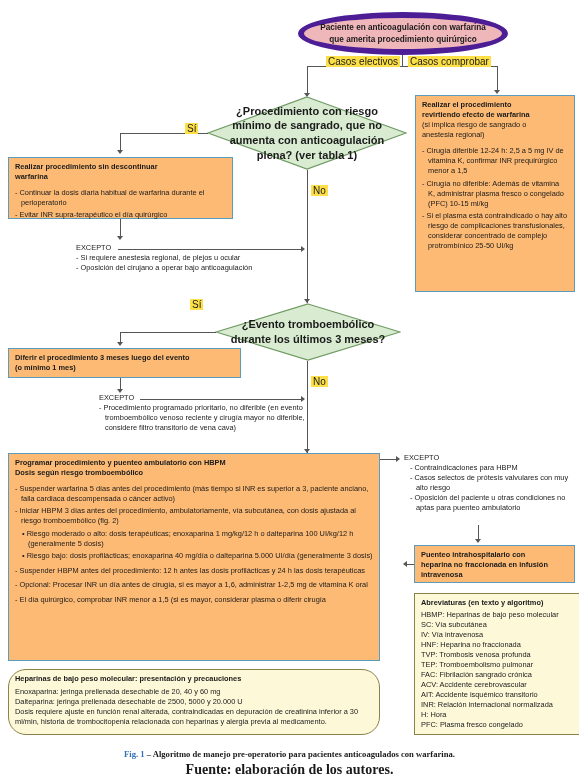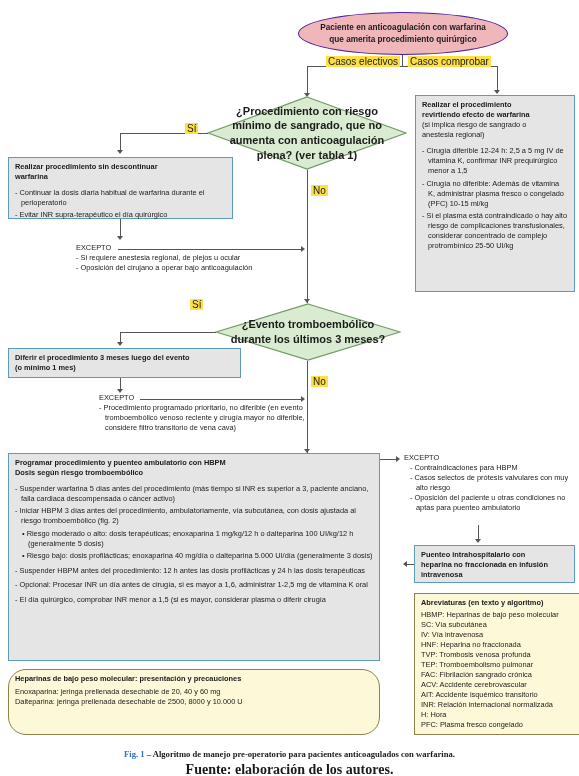--- a/index.html
+++ b/index.html
@@ -5,35 +5,35 @@
   html,body{margin:0;padding:0;background:#ffffff;}
   body{
     width:579px;height:776px;position:relative;
     font-family:"Liberation Sans","DejaVu Sans",sans-serif;
     color:#1a1a1a;overflow:hidden;
   }
   .abs{position:absolute;box-sizing:border-box;}
 
   
   .box-blue{
-    background:#e5e5e5;border:1px solid #5b9bbd;
+    background:#fdba74;border:1px solid #5b9bbd;
     padding:4px 6px;font-size:7.4px;line-height:1.33;
   }
   .box-yellow{
     background:#fdf8d8;border:1px solid #8a8248;
     padding:4px 6px;font-size:7.4px;line-height:1.35;
   }
   .hdr{font-weight:bold;display:block;}
   .li{display:block;padding-left:6px;text-indent:-6px;margin-top:3px;}
   .li2{display:block;padding-left:13px;text-indent:-6px;margin-top:1px;}
   .plain{display:block;}
 
   
   .ellipse{
-    background:#f0b7bb;border:1px solid #4c1d95;border-radius:50%;
+    background:#f0b7bb;border:6px solid #4c1d95;border-radius:50%;
     display:flex;align-items:center;justify-content:center;text-align:center;
     font-size:8.2px;font-weight:bold;line-height:1.35;
   }
 
   
   .diamond-wrap{display:flex;align-items:center;justify-content:center;}
   .diamond-shape{position:absolute;inset:0;}
   .diamond-text{
     position:relative;z-index:2;text-align:center;
     font-size:11px;font-weight:bold;line-height:1.32;width:86%;
@@ -206,21 +206,22 @@
   <span class="hdr">heparina no fraccionada en infusión</span>
   <span class="hdr">intravenosa</span>
 </div>
 
 <div class="abs hline" style="left:405px;top:564px;width:9px;height:1px;"></div>
 <div class="abs arrow-l" style="left:403px;top:561px;"></div>
 
 <div class="abs box-yellow" style="left:8px;top:669px;width:372px;height:66px;border-radius:18px;">
   <span class="hdr">Heparinas de bajo peso molecular: presentación y precauciones</span>
   <span class="plain" style="margin-top:3px;">Enoxaparina: jeringa prellenada desechable de 20, 40 y 60 mg</span>
-  <span class="plain">Dalteparina: jeringa prellenada desechable de 2500, 8000 y 10.000 U</span>
+  <span class="plain">Dalteparina: jeringa prellenada desechable de 2500, 5000 y 20.000 U</span>
+  <span class="plain">Dosis requiere ajuste en función renal alterada, contraindicadas en depuración de creatinina inferior a 30 ml/min, historia de trombocitopenia relacionada con heparinas y alergia previa al medicamento.</span>
 </div>
 
 <div class="abs box-yellow" style="left:414px;top:593px;width:181px;height:142px;">
   <span class="hdr" style="margin-bottom:2px;">Abreviaturas (en texto y algoritmo)</span>
   <span class="plain">HBMP: Heparinas de bajo peso molecular</span>
   <span class="plain">SC: Vía subcutánea</span>
   <span class="plain">IV: Vía intravenosa</span>
   <span class="plain">HNF: Heparina no fraccionada</span>
   <span class="plain">TVP: Trombosis venosa profunda</span>
   <span class="plain">TEP: Tromboembolismo pulmonar</span>

